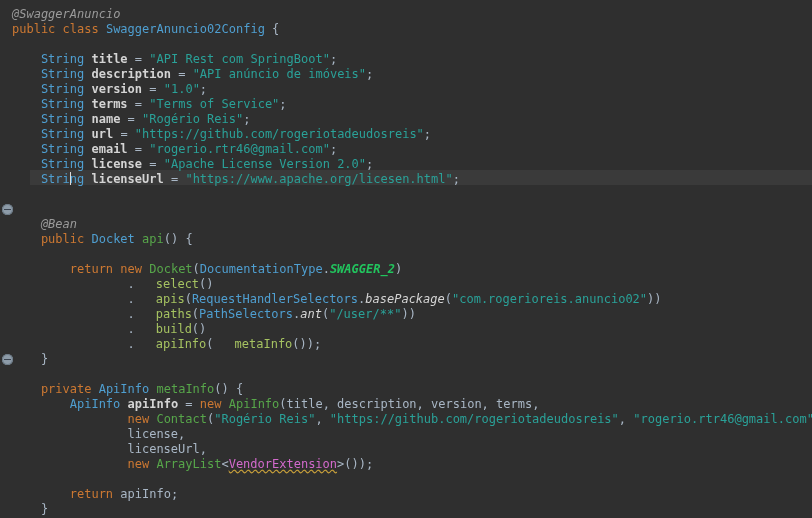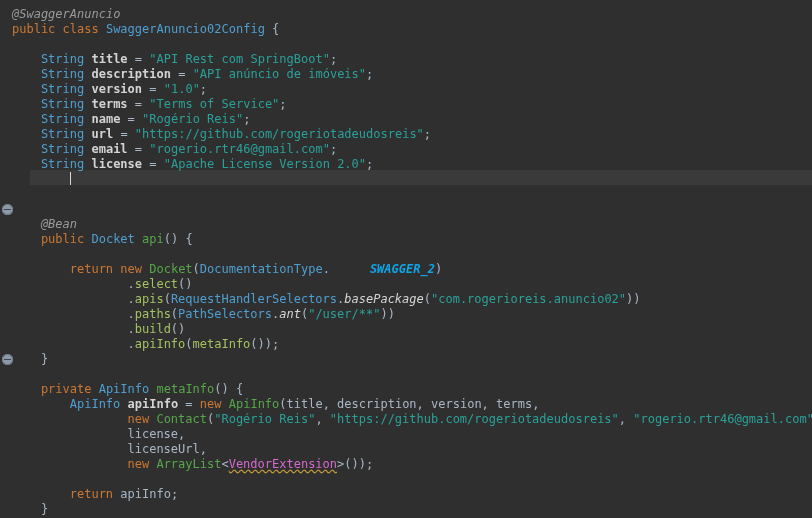--- a/index.html
+++ b/index.html
@@ -91,24 +91,24 @@
     z-index: 4;
   }
 
   
   .t-anno    { color: #9b9b9b; font-style: italic; }
   .t-kw      { color: #cc7832; }
   .t-cls     { color: #4f9fd1; }
   .t-type    { color: #4f9fd1; }
   .t-str     { color: #2aa198; }
   .t-mth     { color: #57a64a; }
-  .t-call    { color: #a5c261; }
+  .t-call    { color: #a5c261; margin-left: 21px; }
   .t-fld     { color: #d4d4d4; font-weight: bold; }
   .t-var     { color: #a9b7c6; }
-  .t-const   { color: #0ea5e9; font-style: italic; font-weight: bold; margin-left: 40px; }
+  .t-const   { color: #22c55e; font-style: italic; font-weight: bold; }
   .t-statfn  { color: #d6d6d6; font-style: italic; margin-top: 12px; }
   .t-punc    { color: #a9b7c6; }
   .t-err     { color: #d36acc; }
   .squiggle {
     text-decoration: underline wavy #c8a03a;
     text-decoration-skip-ink: none;
   }
 </style>
 </head>
 <body>
@@ -131,20 +131,21 @@
       <div class="line" style="top: 22px; left: 12px;"><span class="t-kw">public class </span><span class="t-cls">SwaggerAnuncio02Config</span><span class="t-punc"> {</span></div>
       <div class="line" style="top: 37px; left: 12px;"></div>
       <div class="line" style="top: 52px; left: 40.876px;"><span class="t-type">String</span><span class="t-punc"> </span><span class="t-fld">title</span><span class="t-punc"> = </span><span class="t-str">"API Rest com SpringBoot"</span><span class="t-punc">;</span></div>
       <div class="line" style="top: 67px; left: 40.876px;"><span class="t-type">String</span><span class="t-punc"> </span><span class="t-fld">description</span><span class="t-punc"> = </span><span class="t-str">"API anúncio de imóveis"</span><span class="t-punc">;</span></div>
       <div class="line" style="top: 82px; left: 40.876px;"><span class="t-type">String</span><span class="t-punc"> </span><span class="t-fld">version</span><span class="t-punc"> = </span><span class="t-str">"1.0"</span><span class="t-punc">;</span></div>
       <div class="line" style="top: 97px; left: 40.876px;"><span class="t-type">String</span><span class="t-punc"> </span><span class="t-fld">terms</span><span class="t-punc"> = </span><span class="t-str">"Terms of Service"</span><span class="t-punc">;</span></div>
       <div class="line" style="top: 112px; left: 40.876px;"><span class="t-type">String</span><span class="t-punc"> </span><span class="t-fld">name</span><span class="t-punc"> = </span><span class="t-str">"Rogério Reis"</span><span class="t-punc">;</span></div>
       <div class="line" style="top: 127px; left: 40.876px;"><span class="t-type">String</span><span class="t-punc"> </span><span class="t-fld">url</span><span class="t-punc"> = </span><span class="t-str">"https://github.com/rogeriotadeudosreis"</span><span class="t-punc">;</span></div>
       <div class="line" style="top: 142px; left: 40.876px;"><span class="t-type">String</span><span class="t-punc"> </span><span class="t-fld">email</span><span class="t-punc"> = </span><span class="t-str">"rogerio.rtr46@gmail.com"</span><span class="t-punc">;</span></div>
       <div class="line" style="top: 157px; left: 40.876px;"><span class="t-type">String</span><span class="t-punc"> </span><span class="t-fld">license</span><span class="t-punc"> = </span><span class="t-str">"Apache License Version 2.0"</span><span class="t-punc">;</span></div>
+      <div class="line" style="top: 172px; left: 40.876px;"><span class="t-type">String</span><span class="t-punc"> </span><span class="t-fld">licenseUrl</span><span class="t-punc"> = </span><span class="t-str">"https://www.apache.org/licesen.html"</span><span class="t-punc">;</span></div>
       <div class="line" style="top: 187px; left: 40.876px;"></div>
       <div class="line" style="top: 202px; left: 40.876px;"></div>
       <div class="line" style="top: 217px; left: 40.876px;"><span class="t-anno">@Bean</span></div>
       <div class="line" style="top: 232px; left: 40.876px;"><span class="t-kw">public </span><span class="t-type">Docket</span><span class="t-punc"> </span><span class="t-mth">api</span><span class="t-punc">() {</span></div>
       <div class="line" style="top: 247px; left: 40.876px;"></div>
       <div class="line" style="top: 262px; left: 69.752px;"><span class="t-kw">return new </span><span class="t-mth">Docket</span><span class="t-punc">(</span><span class="t-cls">DocumentationType</span><span class="t-punc">.</span><span class="t-const">SWAGGER_2</span><span class="t-punc">)</span></div>
       <div class="line" style="top: 277px; left: 127.504px;"><span class="t-punc">.</span><span class="t-call">select</span><span class="t-punc">()</span></div>
       <div class="line" style="top: 292px; left: 127.504px;"><span class="t-punc">.</span><span class="t-call">apis</span><span class="t-punc">(</span><span class="t-cls">RequestHandlerSelectors</span><span class="t-punc">.</span><span class="t-statfn">basePackage</span><span class="t-punc">(</span><span class="t-str">"com.rogerioreis.anuncio02"</span><span class="t-punc">))</span></div>
       <div class="line" style="top: 307px; left: 127.504px;"><span class="t-punc">.</span><span class="t-call">paths</span><span class="t-punc">(</span><span class="t-cls">PathSelectors</span><span class="t-punc">.</span><span class="t-statfn">ant</span><span class="t-punc">(</span><span class="t-str">"/user/**"</span><span class="t-punc">))</span></div>
       <div class="line" style="top: 322px; left: 127.504px;"><span class="t-punc">.</span><span class="t-call">build</span><span class="t-punc">()</span></div>

